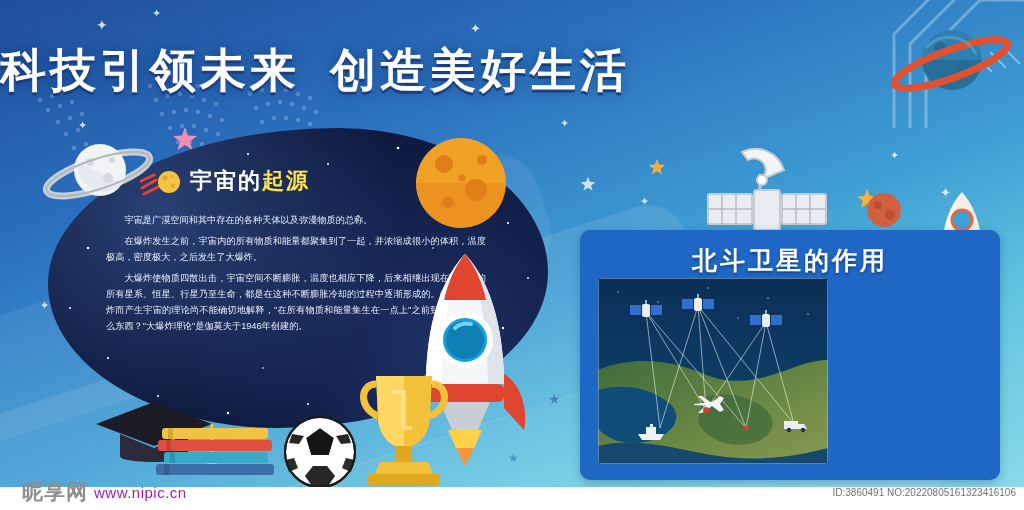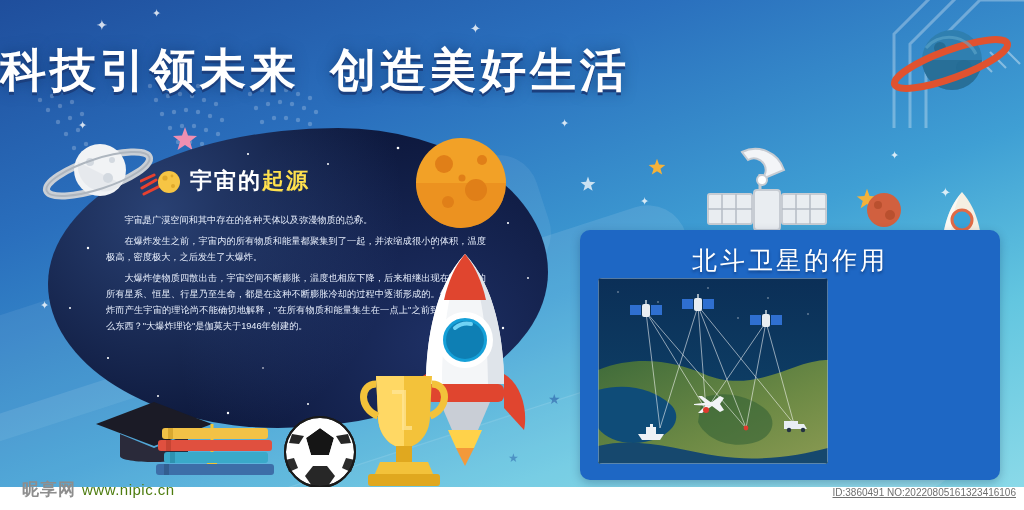--- a/index.html
+++ b/index.html
@@ -102,21 +102,21 @@
     position: absolute;
     left: 580px; top: 230px;
     width: 420px; height: 250px;
     background: #1e67c4;
     border-radius: 10px;
     box-shadow: 0 3px 10px rgba(0,20,60,.25);
   }
   #right-title {
     position: absolute; left: 578px; top: 244px;
     width: 424px; text-align: center;
-    color: #ffffff; font-weight: normal; font-size: 25px; letter-spacing: 3px;
+    color: #ffffff; font-weight: bold; font-size: 25px; letter-spacing: 3px;
     text-shadow: 0 2px 3px rgba(0,20,60,.45);
   }
   #photo {
     position: absolute; left: 598px; top: 278px;
     width: 230px; height: 186px;
     border-radius: 4px;
     overflow: hidden;
     background: #07213f;
   }
   #photosvg { position:absolute; left:0; top:0; }
@@ -133,27 +133,26 @@
   #footer {
     position: absolute;
     left: 0; top: 487px;
     width: 1024px; height: 23px;
     background: #ffffff;
   }
   #wm {
     position: absolute; left: 10px; top: 478px;
     display: flex; align-items: center; gap: 6px;
   }
-  #wm .cn { font-size: 17px; font-weight: bold; color: #8d8d8d; letter-spacing: 1px; padding-left: 12px; }
-  #wm .en { font-size: 15px; color: #4d7c0f; letter-spacing: .5px; }
+  #wm .cn { font-size: 21px; font-weight: bold; color: #8d8d8d; letter-spacing: 1px; padding-left: 12px; }
+  #wm .en { font-size: 15px; color: #a21caf; letter-spacing: .5px; }
   #idtext {
     position: absolute; right: 8px; top: 487px;
     font-size: 10px; color: #6f6f6f;
     font-family: "Liberation Sans", sans-serif;
-    text-decoration: underline;
   }
 
   
   .art { position: absolute; }
 </style>
 </head>
 <body>
 
 <div id="stage">
 

